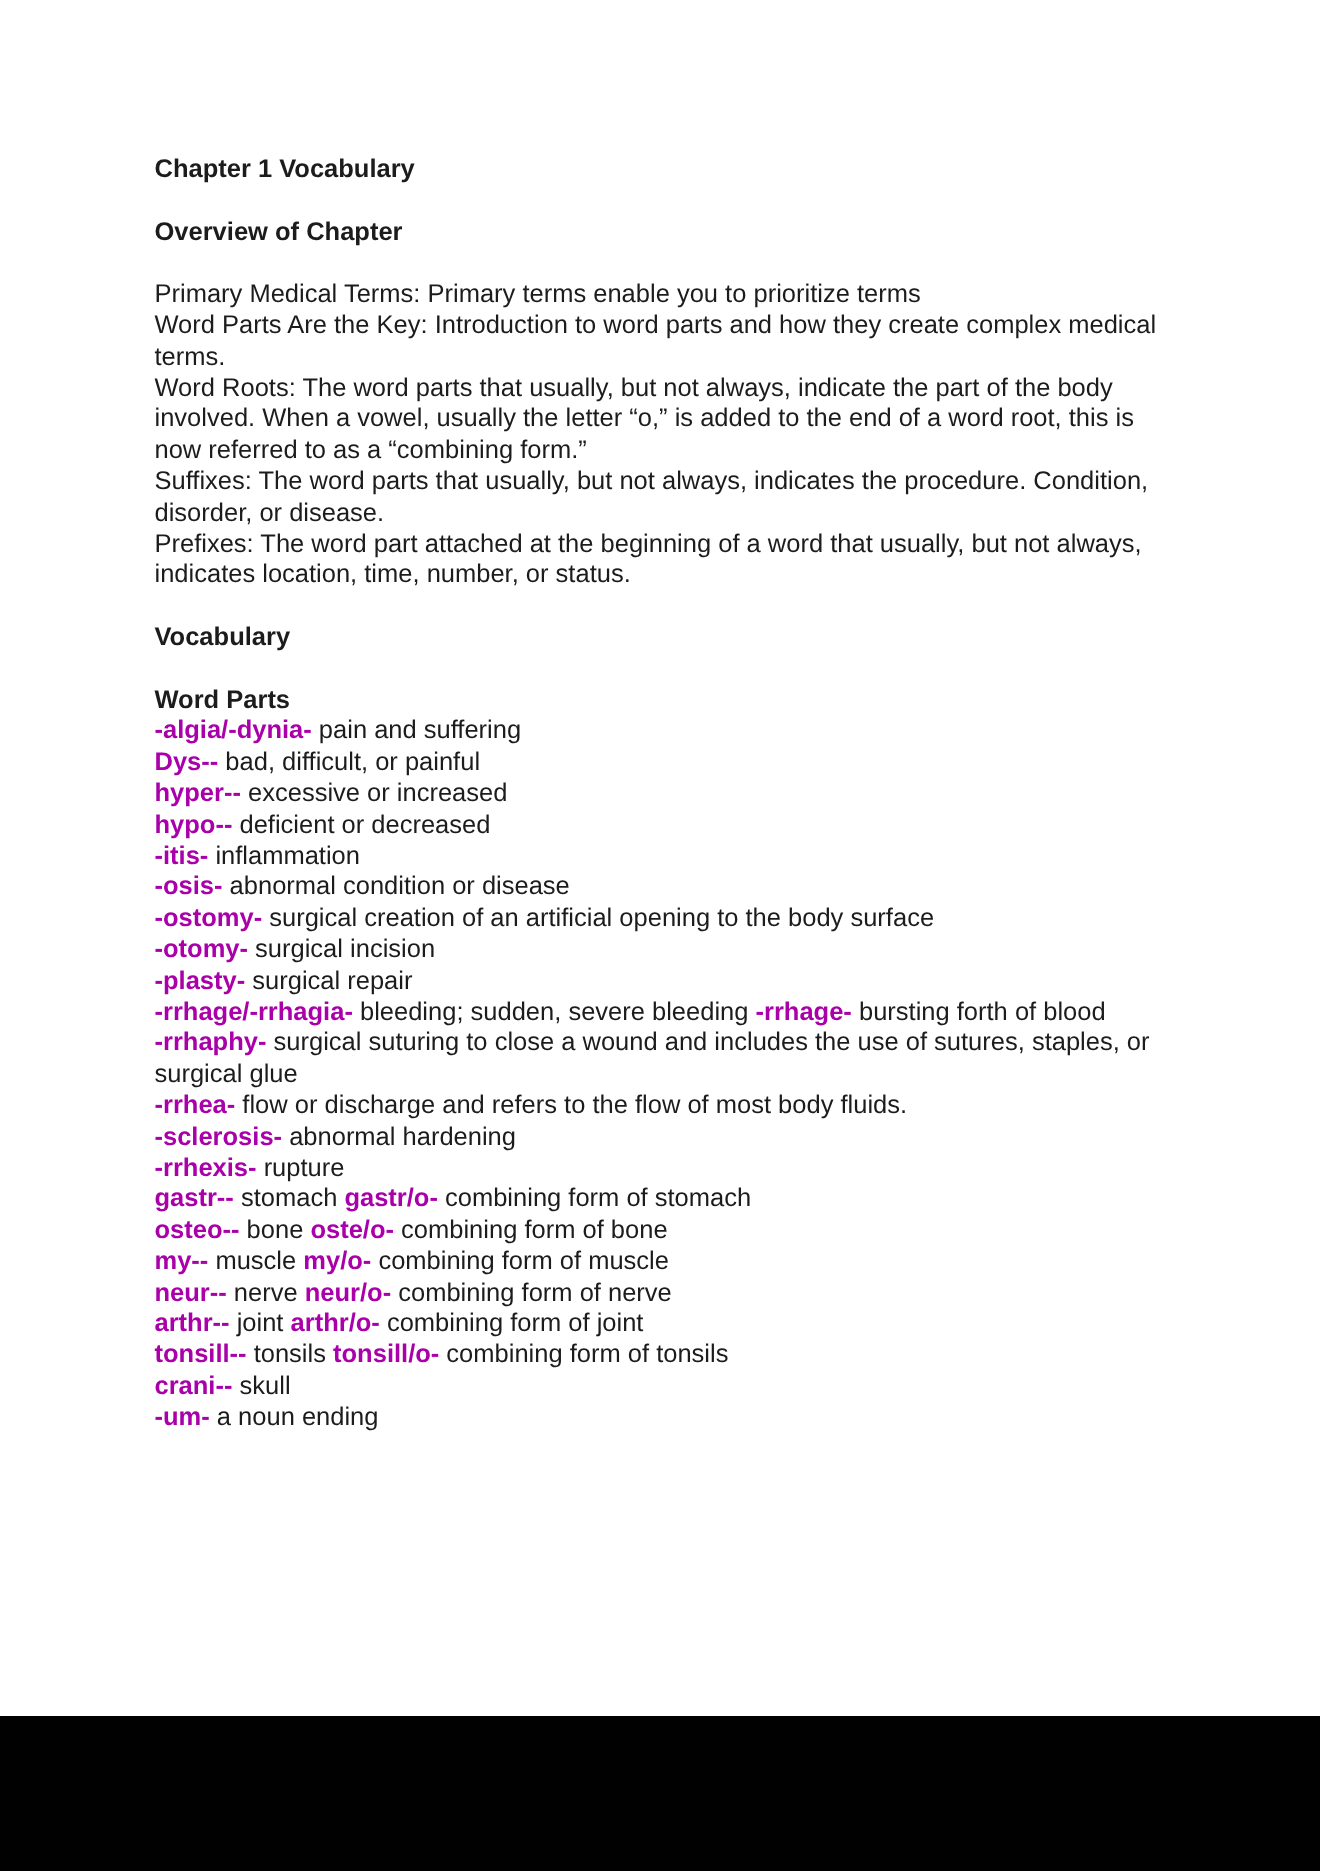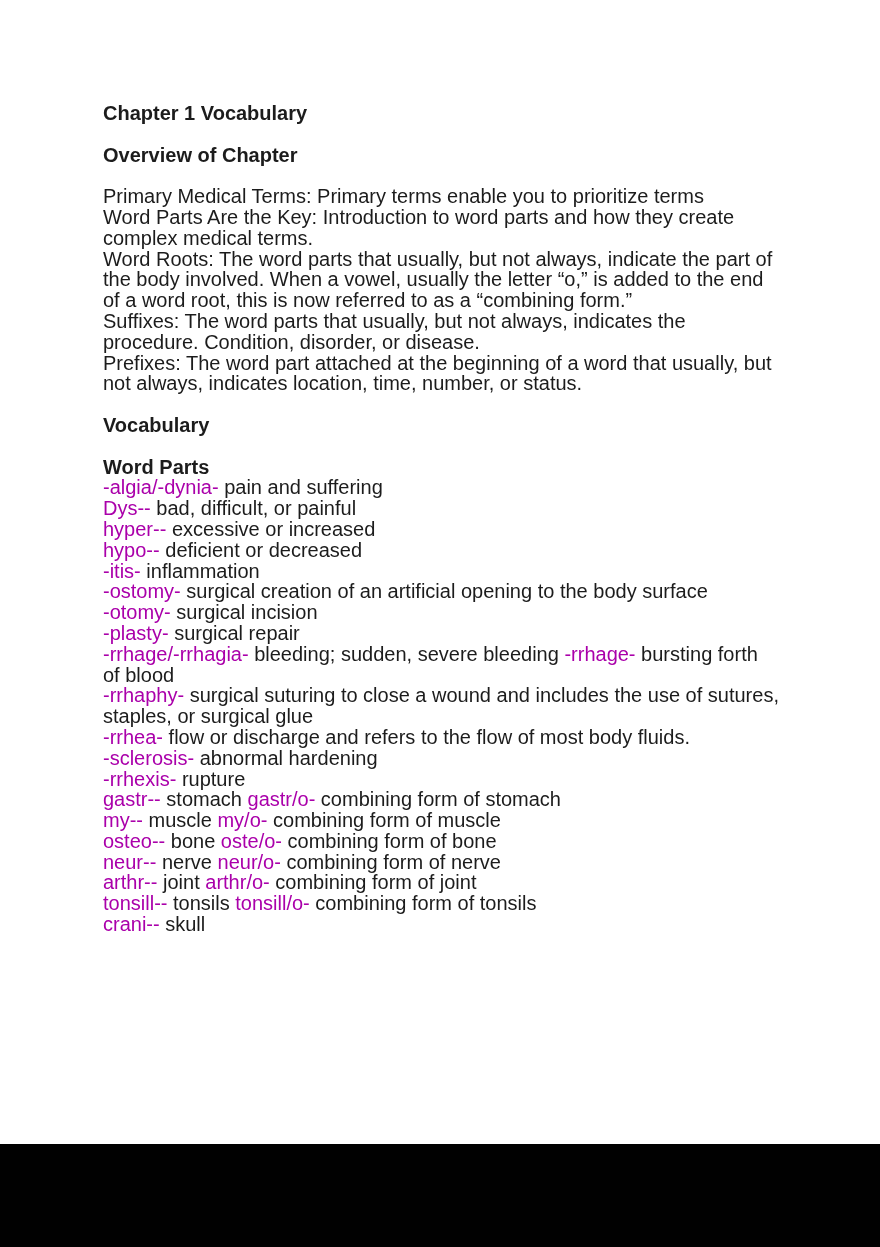--- a/index.html
+++ b/index.html
@@ -12,36 +12,36 @@
     background: #ffffff;
     position: relative;
     overflow: hidden;
     font-family: "Liberation Sans", sans-serif;
   }
   .content {
     position: absolute;
     left: 103px;
     top: 103px;
     width: 676px;
-    font-size: 20px;
+    font-size: 17px;
     line-height: 20.8px;
     color: #1c1c1c;
   }
   .heading {
     font-weight: 700;
   }
   .blank {
     height: 20.8px;
   }
   .para .lead {
     font-weight: 400;
   }
   .vocab-line .term {
     color: var(--term-color, #AA00AA);
-    font-weight: 400;
+    font-weight: 700;
   }
   .vocab-line .def {
     color: #1c1c1c;
     font-weight: 400;
   }
   .footer-black {
     position: absolute;
     left: 0;
     bottom: 0;
     width: 880px;
@@ -67,31 +67,33 @@
   <div class="blank"></div>
   <div class="heading">Vocabulary</div>
   <div class="blank"></div>
   <div class="heading">Word Parts</div>
   <div>
       <div class="vocab-line"><span class="term">-algia/-dynia-</span><span class="def"> pain and suffering</span></div>
       <div class="vocab-line"><span class="term">Dys--</span><span class="def"> bad, difficult, or painful</span></div>
       <div class="vocab-line"><span class="term">hyper--</span><span class="def"> excessive or increased</span></div>
       <div class="vocab-line"><span class="term">hypo--</span><span class="def"> deficient or decreased</span></div>
       <div class="vocab-line"><span class="term">-itis-</span><span class="def"> inflammation</span></div>
+      <div class="vocab-line"><span class="term">-osis-</span><span class="def"> abnormal condition or disease</span></div>
       <div class="vocab-line"><span class="term">-ostomy-</span><span class="def"> surgical creation of an artificial opening to the body surface</span></div>
       <div class="vocab-line"><span class="term">-otomy-</span><span class="def"> surgical incision</span></div>
       <div class="vocab-line"><span class="term">-plasty-</span><span class="def"> surgical repair</span></div>
       <div class="vocab-line"><span class="term">-rrhage/-rrhagia-</span><span class="def"> bleeding; sudden, severe bleeding</span><span class="term"> -rrhage-</span><span class="def"> bursting forth of blood</span></div>
       <div class="vocab-line"><span class="term">-rrhaphy-</span><span class="def"> surgical suturing to close a wound and includes the use of sutures, staples, or surgical glue</span></div>
       <div class="vocab-line"><span class="term">-rrhea-</span><span class="def"> flow or discharge and refers to the flow of most body fluids.</span></div>
       <div class="vocab-line"><span class="term">-sclerosis-</span><span class="def"> abnormal hardening</span></div>
       <div class="vocab-line"><span class="term">-rrhexis-</span><span class="def"> rupture</span></div>
       <div class="vocab-line"><span class="term">gastr--</span><span class="def"> stomach</span><span class="term"> gastr/o-</span><span class="def"> combining form of stomach</span></div>
+      <div class="vocab-line"><span class="term">osteo--</span><span class="def"> bone</span><span class="term"> oste/o-</span><span class="def"> combining form of bone</span></div>
       <div class="vocab-line"><span class="term">my--</span><span class="def"> muscle</span><span class="term"> my/o-</span><span class="def"> combining form of muscle</span></div>
-      <div class="vocab-line"><span class="term">osteo--</span><span class="def"> bone</span><span class="term"> oste/o-</span><span class="def"> combining form of bone</span></div>
       <div class="vocab-line"><span class="term">neur--</span><span class="def"> nerve</span><span class="term"> neur/o-</span><span class="def"> combining form of nerve</span></div>
       <div class="vocab-line"><span class="term">arthr--</span><span class="def"> joint</span><span class="term"> arthr/o-</span><span class="def"> combining form of joint</span></div>
       <div class="vocab-line"><span class="term">tonsill--</span><span class="def"> tonsils</span><span class="term"> tonsill/o-</span><span class="def"> combining form of tonsils</span></div>
       <div class="vocab-line"><span class="term">crani--</span><span class="def"> skull</span></div>
+      <div class="vocab-line"><span class="term">-um-</span><span class="def"> a noun ending</span></div>
     </div>
 </div>
 
 <div class="footer-black"></div>
 
 </body></html>

